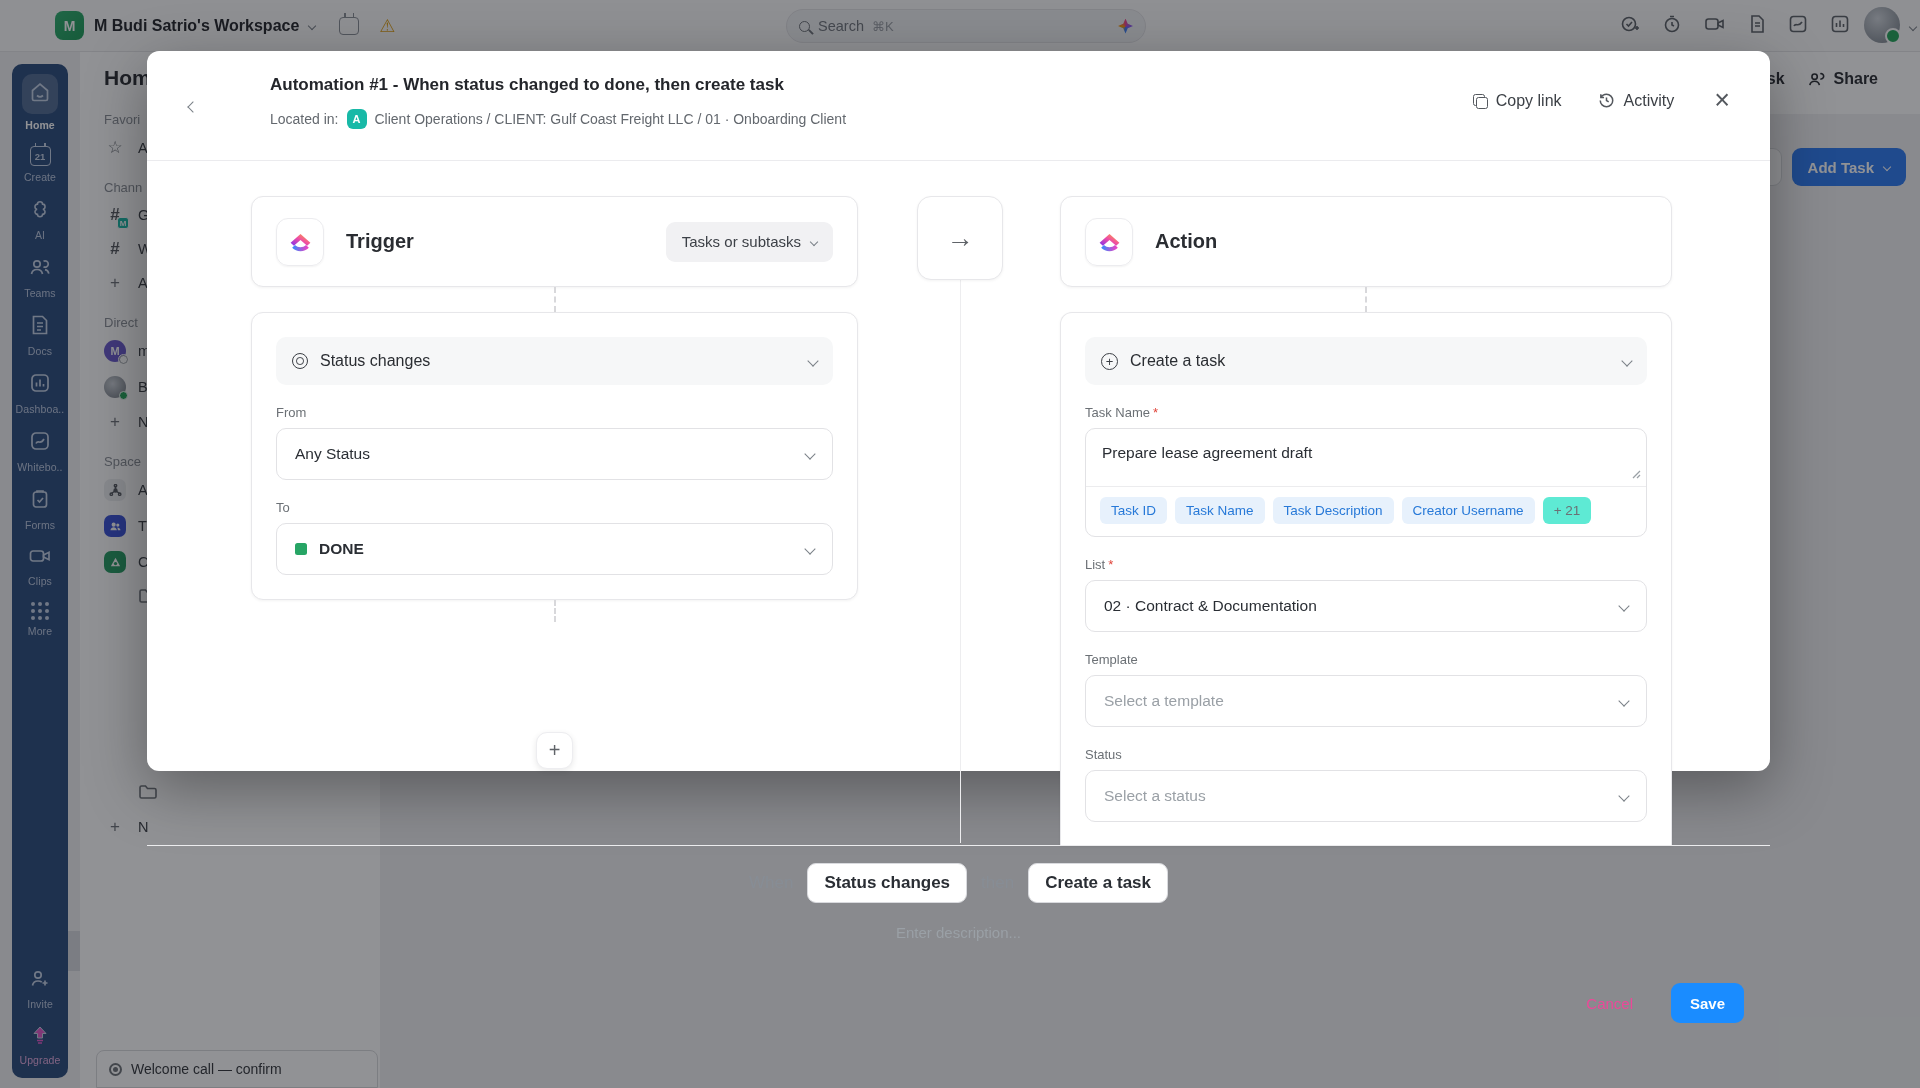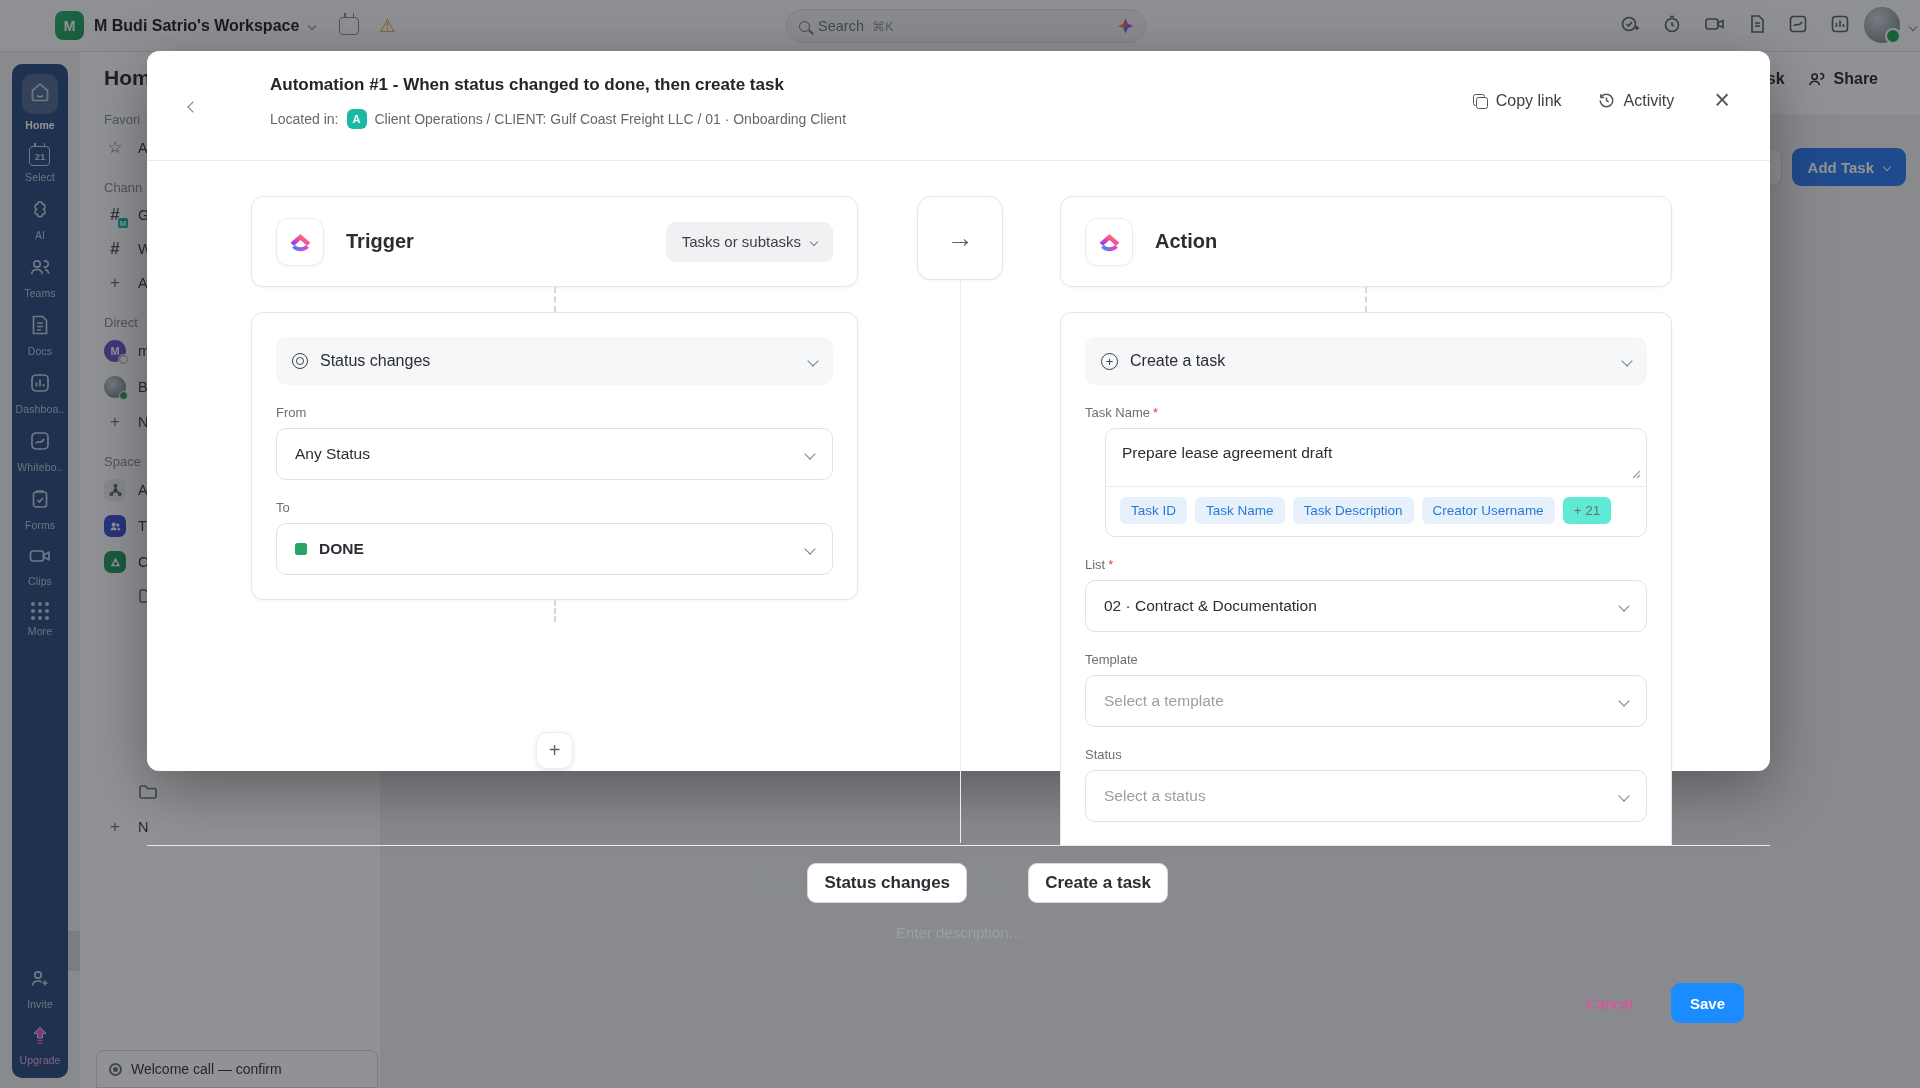--- a/index.html
+++ b/index.html
@@ -108,21 +108,21 @@
   .target-ico { width:16px; height:16px; border:1.6px solid #3a3e44; border-radius:50%; position:relative; flex:0 0 auto;}
   .target-ico::after { content:''; position:absolute; inset:3.2px; border:1.6px solid #3a3e44; border-radius:50%; }
   .pluscirc { width:17px; height:17px; border:1.6px solid #3a3e44; border-radius:50%; display:flex; align-items:center; justify-content:center; font-size:13px; color:#3a3e44; flex:0 0 auto; }
   .fld-label { font-size:13px; color:#6b7075; margin:20px 0 8px; }
   .req { color:#e0443a; margin-left:3px; }
   .dd { height:52px; border:1px solid #e2e2e5; border-radius:10px; display:flex; align-items:center; padding:0 18px; gap:12px; font-size:15.5px; color:#2a2e34; cursor:pointer; }
   .dd .chev { margin-left:auto; }
   .dd.placeholder { color:#9aa0a6; }
   .done-sq { width:12px; height:12px; background:#27a565; border-radius:2.5px; }
 
-  .task-field { border:1px solid #e2e2e5; border-radius:10px; overflow:hidden;margin-left:20px; }
+  .task-field { border:1px solid #e2e2e5; border-radius:10px; overflow:hidden; }
   .task-text { position:relative; height:58px; padding:15px 16px; font-size:15.5px; color:#2a2e34; border-bottom:1px solid #ececee; }
   .resize-h { position:absolute; right:5px; bottom:3px; }
   .tagrow { display:flex; align-items:center; gap:8px; padding:10px 14px 12px; }
   .tag { background:#e7f1fc; color:#2779d8; font-size:13.5px; padding:6px 11px; border-radius:6px; cursor:pointer; white-space:nowrap; }
   .tag.more { background:#5eead4; color:#6b7075; }
 
   
   .m-footer { position:absolute; left:0; right:0; top:794px; height:190px; border-top:1px solid #ececee; border-radius:0 0 12px 12px; }
   .sum-row { position:absolute; left:0; right:0; top:17px; display:flex; align-items:center; justify-content:center; gap:14px; }
   .sum-word { font-size:17px; color:#878d95; }
@@ -200,21 +200,21 @@
     <span class="tile"><svg width="22" height="22" viewBox="0 0 22 22" fill="none" stroke="#fff" stroke-width="1.7">
           <path d="M3.5 9.5L11 3l7.5 6.5V18a1.5 1.5 0 01-1.5 1.5H5A1.5 1.5 0 013.5 18z"></path>
           <path d="M8 14.5c1.8 1.6 4.2 1.6 6 0"></path>
         </svg></span>
     <span class="rail-label">Home</span>
   </div>
   <div class="rail-item">
     <span class="cal21">
         <span>21</span>
       </span>
-    <span class="rail-label">Select</span>
+    <span class="rail-label">Create</span>
   </div>
   <div class="rail-item">
     <span><svg width="22" height="22" viewBox="0 0 24 24" fill="none" stroke-width="1.7">
           <path d="M12 4c1.8 0 2.8 1.3 2.8 2.7 1.4 0 2.7 1 2.7 2.8 0 1.4-.9 2.5-2.3 2.7.9.3 2.3 1.1 2.3 2.8 0 1.8-1.3 2.8-2.7 2.8 0 1.4-1 2.7-2.8 2.7s-2.8-1.3-2.8-2.7c-1.4 0-2.7-1-2.7-2.8 0-1.7 1.4-2.5 2.3-2.8-1.4-.2-2.3-1.3-2.3-2.7 0-1.8 1.3-2.8 2.7-2.8C9.2 5.3 10.2 4 12 4z"></path>
         </svg></span>
     <span class="rail-label">AI</span>
   </div>
   <div class="rail-item">
     <span><svg width="24" height="22" viewBox="0 0 24 22" fill="none" stroke-width="1.7">
           <circle cx="9" cy="8" r="3.2"></circle>

